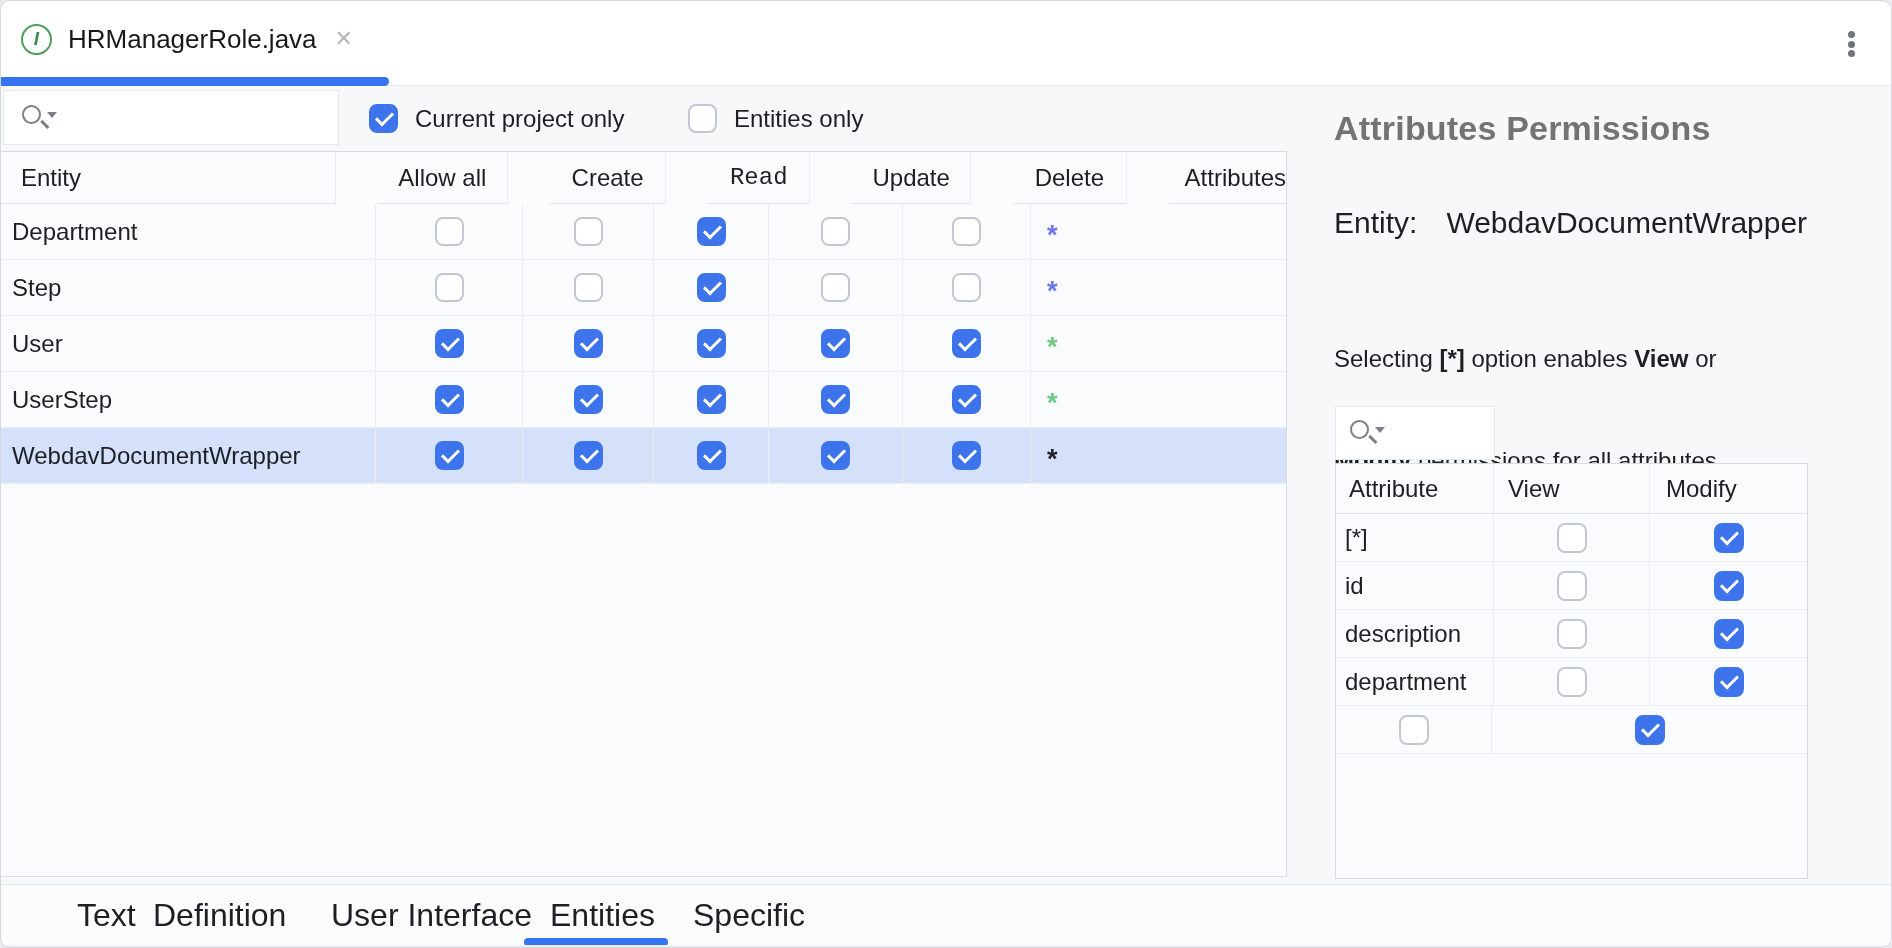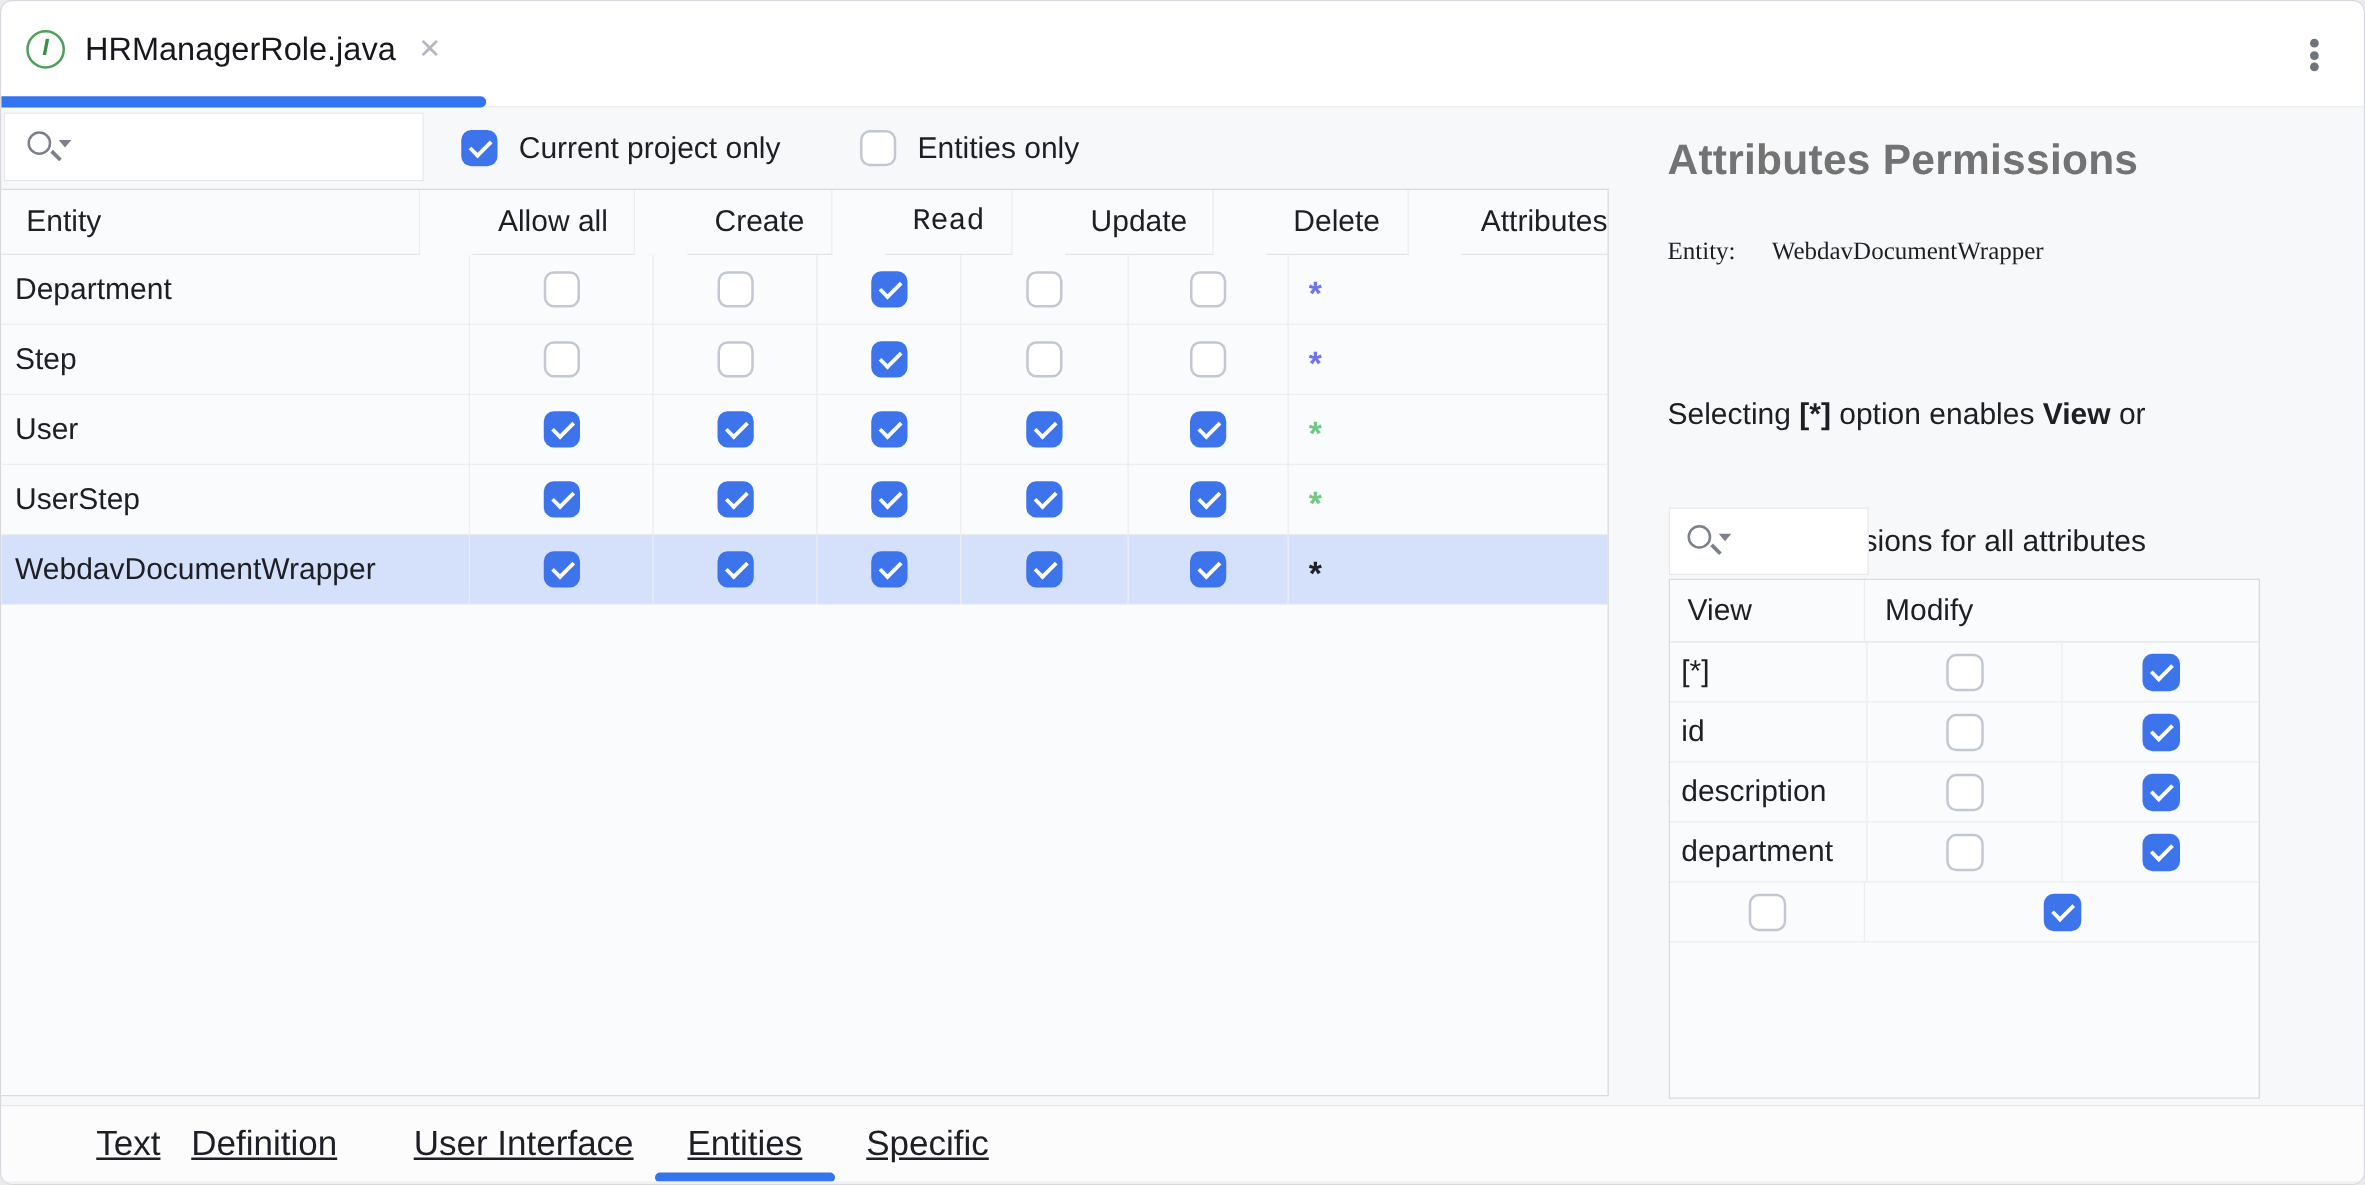--- a/index.html
+++ b/index.html
@@ -60,21 +60,21 @@
   .c-create { width:131px; justify-content:center; }
   .c-read   { width:115px; justify-content:center;font-family:Liberation Mono, monospace; }
   .c-update { width:134px; justify-content:center; }
   .c-delete { width:128px; justify-content:center;text-align:center; }
   .c-attrs  { flex:1; padding-left:16px; }
   .asterisk { font-size:27px; font-weight:700; line-height:1; transform:translateY(4px); }
 
   
   .panel { position:absolute; left:1333px; top:100px; width:540px; }
   .panel h1 { font-size:34px; font-weight:600; color:#737373; margin-top:8px; letter-spacing:0.2px; }
-  .entline { margin-top:42px; font-size:20px; display:flex;font-family:Liberation Serif, serif; }
+  .entline { margin-top:58px; font-size:30px; display:flex; }
   .entline .val { margin-left:29px; }
   .desc { margin-top:34px; font-size:24px; line-height:34px; white-space:pre-wrap; }
   .desc b { font-weight:700; }
   .search-panel { left:1334px; top:405px; width:160px; height:54px; padding-left:12px; }
   .atable { position:absolute; left:1334px; top:462px; width:473px; height:416px; background:#fafbfc;
             border:1px solid #d8dade; }
   .ahead { height:50px; }
   .ahead .cell { border-bottom:1px solid #e2e4e9; font-size:24px; }
   .arow { height:48px; }
   .arow .cell { border-bottom:1px solid #eceef2; font-size:24px; }
@@ -82,21 +82,21 @@
   .ahead .a-name { padding-left:13px; }
   .a-view { width:156px; justify-content:center; }
   .ahead .a-view { justify-content:flex-start; padding-left:14px; }
   .a-modify { flex:1; justify-content:center; }
   .ahead .a-modify { justify-content:flex-start; padding-left:16px; }
   .atable .cb { width:30px; height:30px; }
 
   
   .btabs { position:absolute; left:0; top:883px; width:100%; height:61px; background:#fcfcfd;
            border-top:1px solid #e4e6ea; }
-  .btab { position:absolute; top:0; height:100%; display:flex; align-items:center; font-size:28px; color:#1d1f24;text-decoration:underline; }
+  .btab { position:absolute; top:0; height:100%; display:flex; align-items:center; font-size:32px; color:#1d1f24; }
   .bt-0 { left:76px; }  .bt-1 { left:152px; } .bt-2 { left:330px; } .bt-3 { left:549px; } .bt-4 { left:692px; }
   .btab-underline { position:absolute; left:523px; top:53px; width:144px; height:8px; background:#3574F0; border-radius:4px; }
   .bottom-strip { position:absolute; left:0; top:944px; width:100%; height:4px; background:#f0f1f4; }
 </style>
 </head>
 <body>
 
 <div class="window">
 
   <div class="tabbar">
@@ -272,20 +272,21 @@
   <div class="searchbox search-panel" style="position:absolute;">
     <span class="mag">
       <span class="ring"></span>
         <span class="handle"></span>
         <span class="arrow"></span>
     </span>
   </div>
 
   <div class="atable">
     <div class="trow ahead">
+      <div class="cell a-name">Attribute</div>
       <div class="cell a-view">View</div>
       <div class="cell a-modify">Modify</div>
     </div>
 
     <div class="trow arow">
       <div class="cell a-name">[*]</div>
       <div class="cell a-view">
           <span class="cb"></span>
         </div>
       <div class="cell a-modify">

